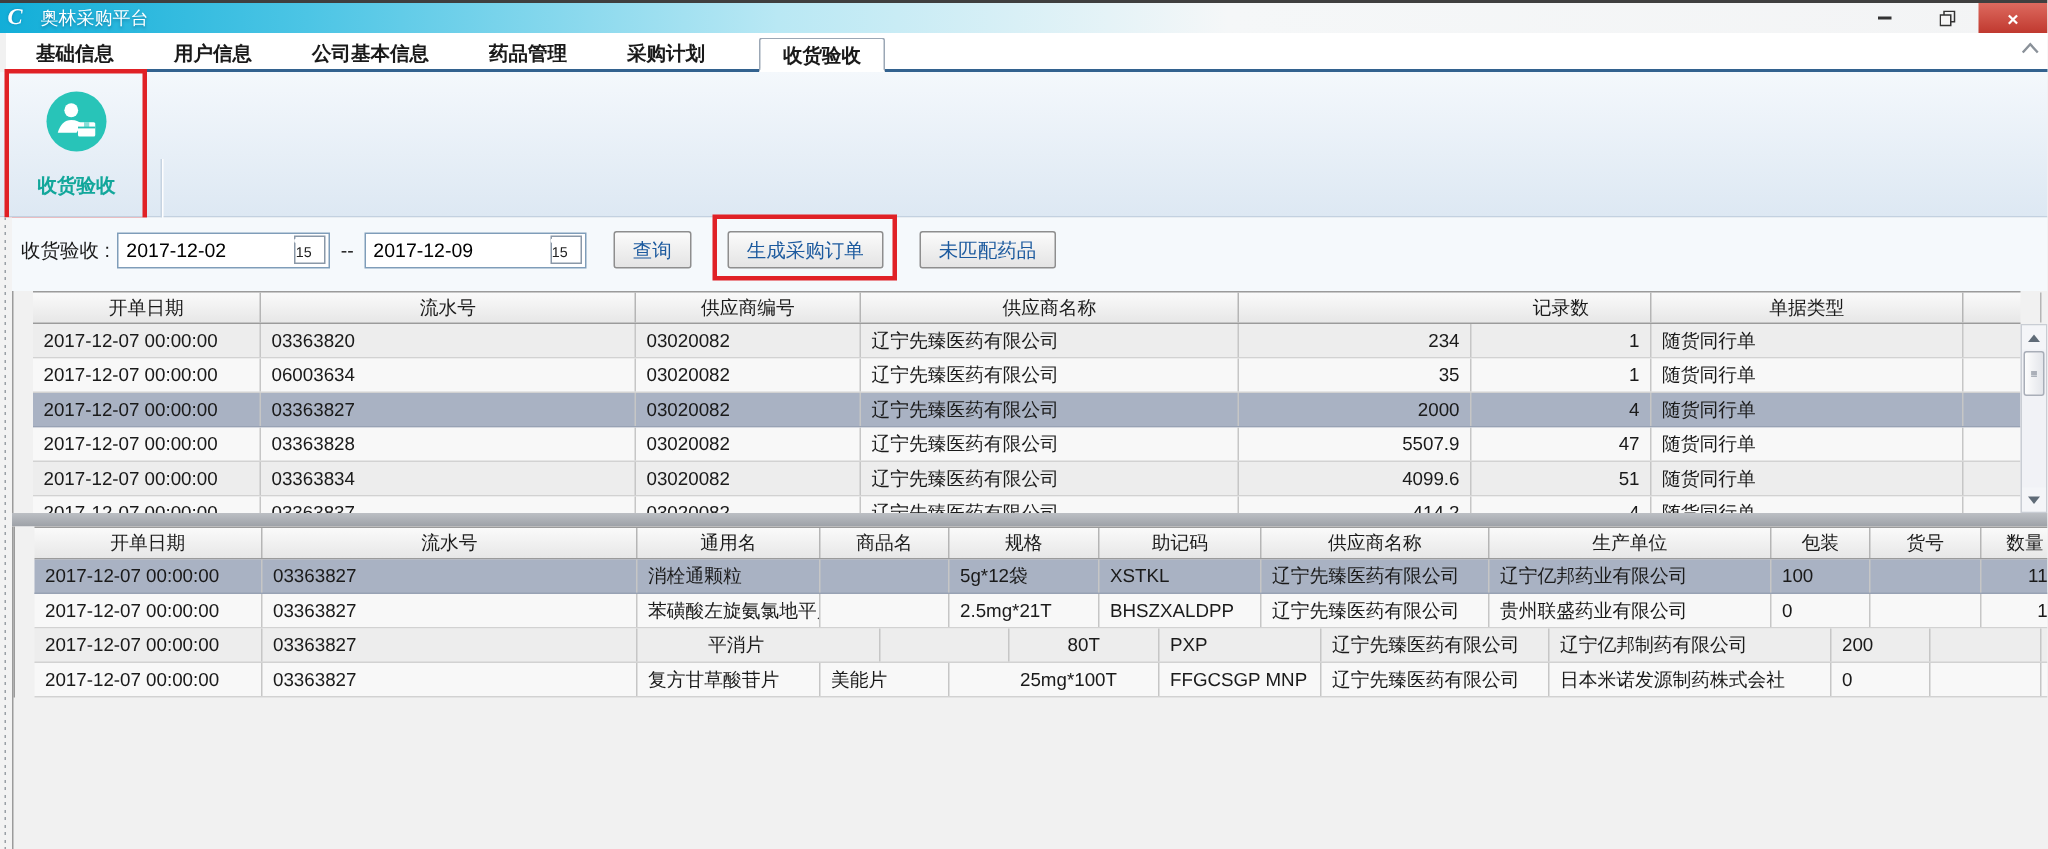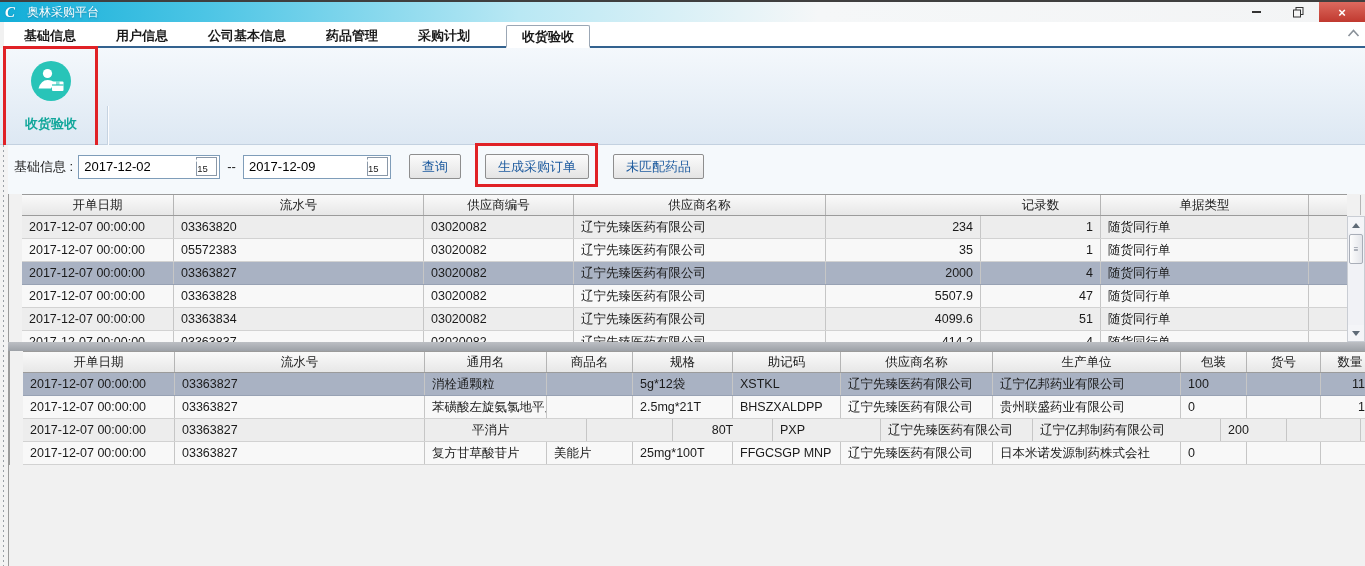--- a/index.html
+++ b/index.html
@@ -147,21 +147,21 @@
         <rect x="26" y="21.5" width="3.5" height="3.5" fill="#28c4b8" opacity="0.55"></rect>
       </svg>
       <div class="ribbon-label">收货验收</div>
     </div>
     <div class="anno-rect rect-ribbon"></div>
   </div>
   <div class="ribbon-sep"></div>
 </div>
 
 <div class="filterbar">
-  <span class="filter-label">基础信息 :</span>
+  <span class="filter-label">收货验收 :</span>
   <span class="dinput d-from">
     <input readonly="" value="2017-12-02" style="">
     <span class="cal">
       <span class="cal-top"></span>
       <span class="cal-num">15</span>
     </span>
   </span>
   <span class="range-sep">--</span>
   <span class="dinput d-to">
     <input readonly="" value="2017-12-09" style="">
@@ -195,21 +195,21 @@
         <div class="tcell" style="width: 250px;">03363820</div>
         <div class="tcell" style="width: 150px;">03020082</div>
         <div class="tcell" style="width: 252px;">辽宁先臻医药有限公司</div>
         <div class="tcell al-r" style="width: 155px;">234</div>
         <div class="tcell al-r" style="width: 120px;">1</div>
         <div class="tcell" style="width: 208px;">随货同行单</div>
         <div class="tcell" style="width: 52px;"></div>
       </div>
       <div class="trow light">
         <div class="tcell" style="width: 152px;">2017-12-07 00:00:00</div>
-        <div class="tcell" style="width: 250px;">05572383</div>
+        <div class="tcell" style="width: 250px;">06003634</div>
         <div class="tcell" style="width: 150px;">03020082</div>
         <div class="tcell" style="width: 252px;">辽宁先臻医药有限公司</div>
         <div class="tcell al-r" style="width: 155px;">35</div>
         <div class="tcell al-r" style="width: 120px;">1</div>
         <div class="tcell" style="width: 208px;">随货同行单</div>
         <div class="tcell" style="width: 52px;"></div>
       </div>
       <div class="trow dark selected">
         <div class="tcell" style="width: 152px;">2017-12-07 00:00:00</div>
         <div class="tcell" style="width: 250px;">03363827</div>
@@ -317,21 +317,21 @@
         <div class="tcell" style="width: 188px;">辽宁亿邦制药有限公司</div>
         <div class="tcell" style="width: 66px;">200</div>
         <div class="tcell" style="width: 74px;"></div>
         <div class="tcell al-r" style="width: 59px;">55</div>
       </div>
       <div class="trow light">
         <div class="tcell" style="width: 152px;">2017-12-07 00:00:00</div>
         <div class="tcell" style="width: 250px;">03363827</div>
         <div class="tcell" style="width: 122px;">复方甘草酸苷片</div>
         <div class="tcell" style="width: 86px;">美能片</div>
-        <div class="tcell" style="width: 100px;">25mg*100T</div>
+        <div class="tcell" style="width: 100px; margin-left: 40px;">25mg*100T</div>
         <div class="tcell" style="width: 108px;">FFGCSGP MNP</div>
         <div class="tcell" style="width: 152px;">辽宁先臻医药有限公司</div>
         <div class="tcell" style="width: 188px;">日本米诺发源制药株式会社</div>
         <div class="tcell" style="width: 66px;">0</div>
         <div class="tcell" style="width: 74px;"></div>
         <div class="tcell al-r" style="width: 59px;">1</div>
       </div>
     </div>
 </div>
 

